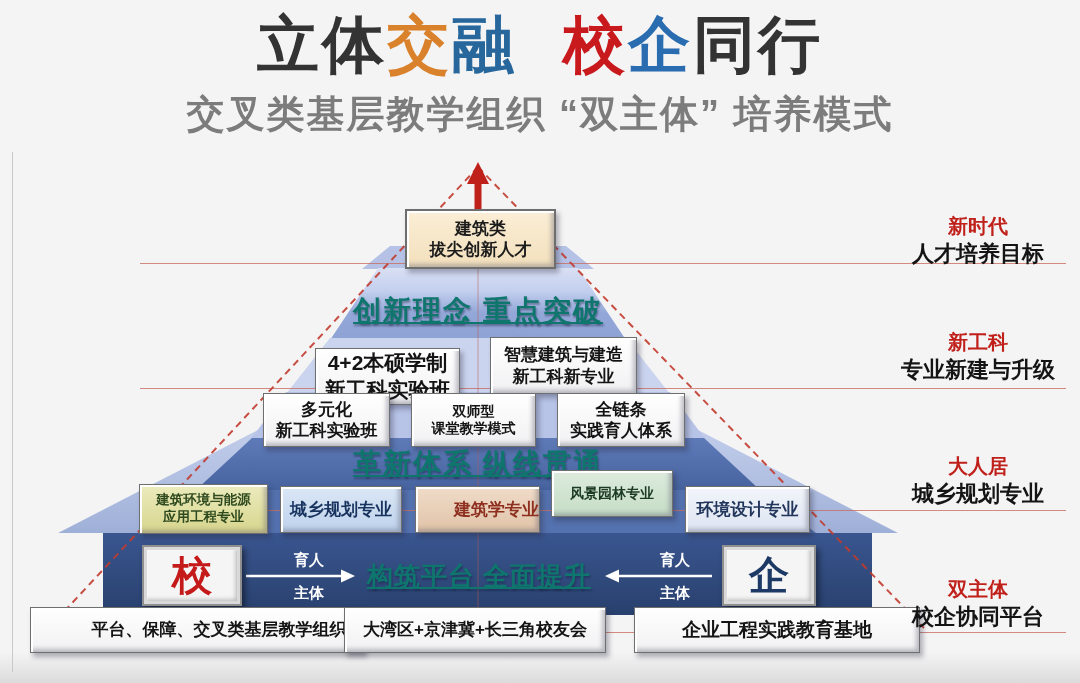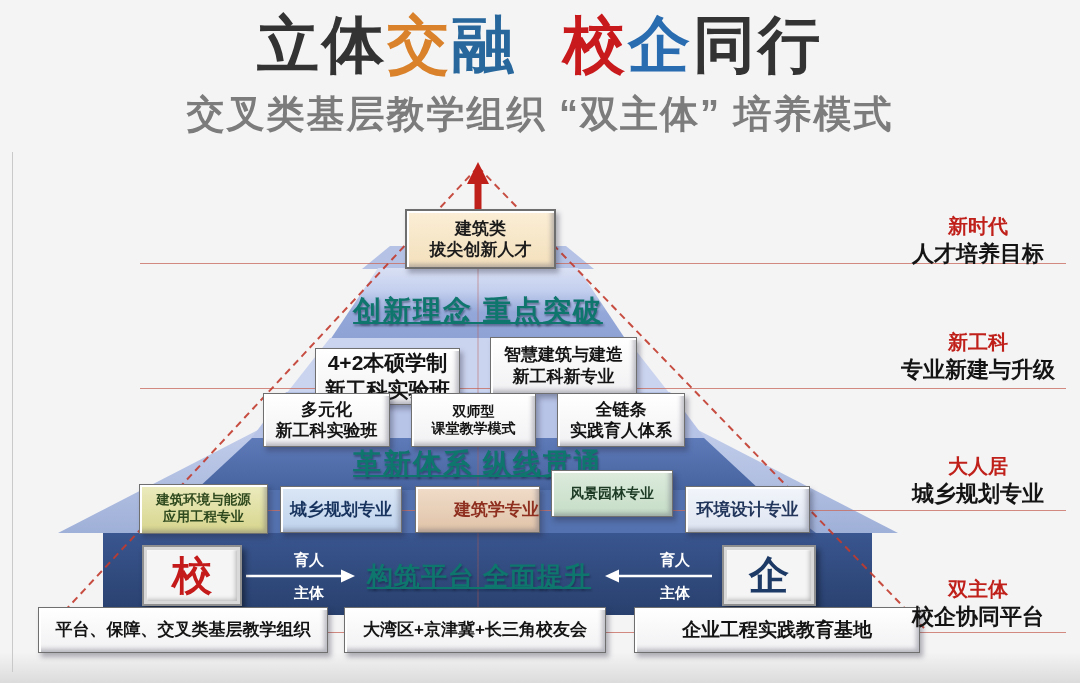--- a/index.html
+++ b/index.html
@@ -168,21 +168,21 @@
   </div>
 
   <div class="silverbox school" style="left:142px;top:545px;width:96px;height:57px;">校</div>
   <div class="silverbox ent" style="left:722px;top:545px;width:90px;height:57px;">企</div>
   <div class="wbanner" style="left:350px;top:557px;width:258px;height:38px;font-size:26px;letter-spacing:1px;">构筑平台 全面提升</div>
   <div class="arrow-lbl" style="left:268px;top:551px;">育人</div>
   <div class="arrow-lbl" style="left:268px;top:584px;">主体</div>
   <div class="arrow-lbl" style="left:634px;top:551px;">育人</div>
   <div class="arrow-lbl" style="left:634px;top:584px;">主体</div>
 
-  <div class="pbox" style="left:38px;top:607px;width:288px;height:44px;font-size:17px;">
+  <div class="pbox" style="left:30px;top:607px;width:288px;height:44px;font-size:17px;padding-left:44px;">
     <span>平台、保障、交叉类基层教学组织</span>
   </div>
   <div class="pbox" style="left:344px;top:607px;width:260px;height:44px;font-size:17px;">
     <span>大湾区+京津冀+长三角校友会</span>
   </div>
   <div class="pbox" style="left:634px;top:607px;width:284px;height:44px;font-size:19px;">
     <span>企业工程实践教育基地</span>
   </div>
 
   <div class="rlabel" style="top:202px;margin-top:12px;">

